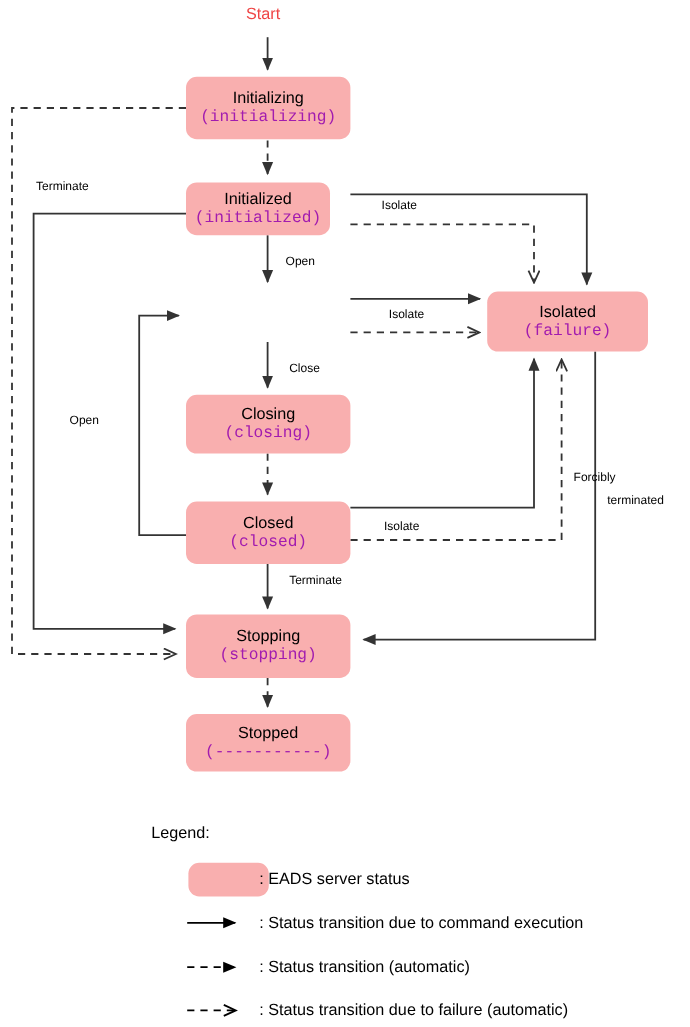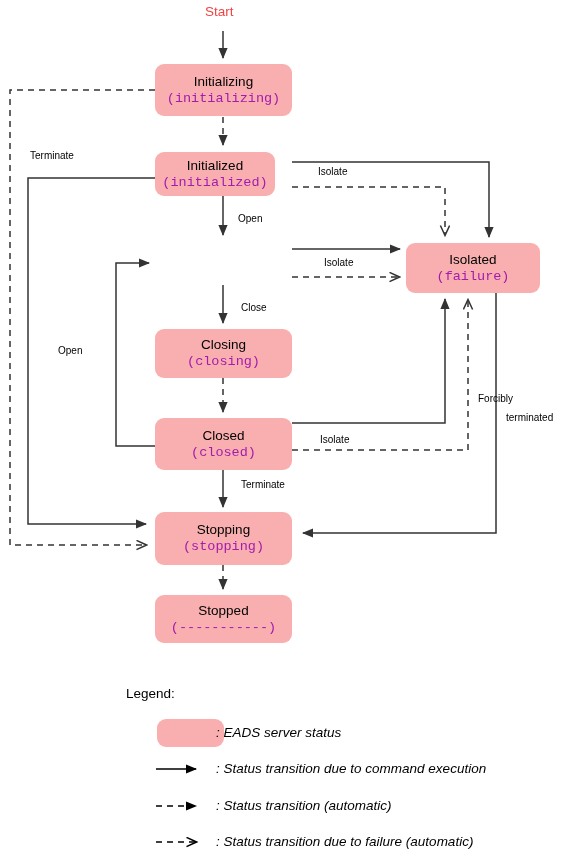--- a/index.html
+++ b/index.html
@@ -74,21 +74,20 @@
     left: 126px;
     top: 686px;
     font-size: 13.5px;
     white-space: nowrap;
   }
   .legend-text {
     position: absolute;
     font-size: 13.5px;
     white-space: nowrap;
     left: 216px;
-    font-style: italic;
   }
   .legend-swatch {
     position: absolute;
     left: 157px;
     top: 719px;
     width: 67px;
     height: 28px;
     background: #f9afaf;
     border-radius: 9px;
   }

